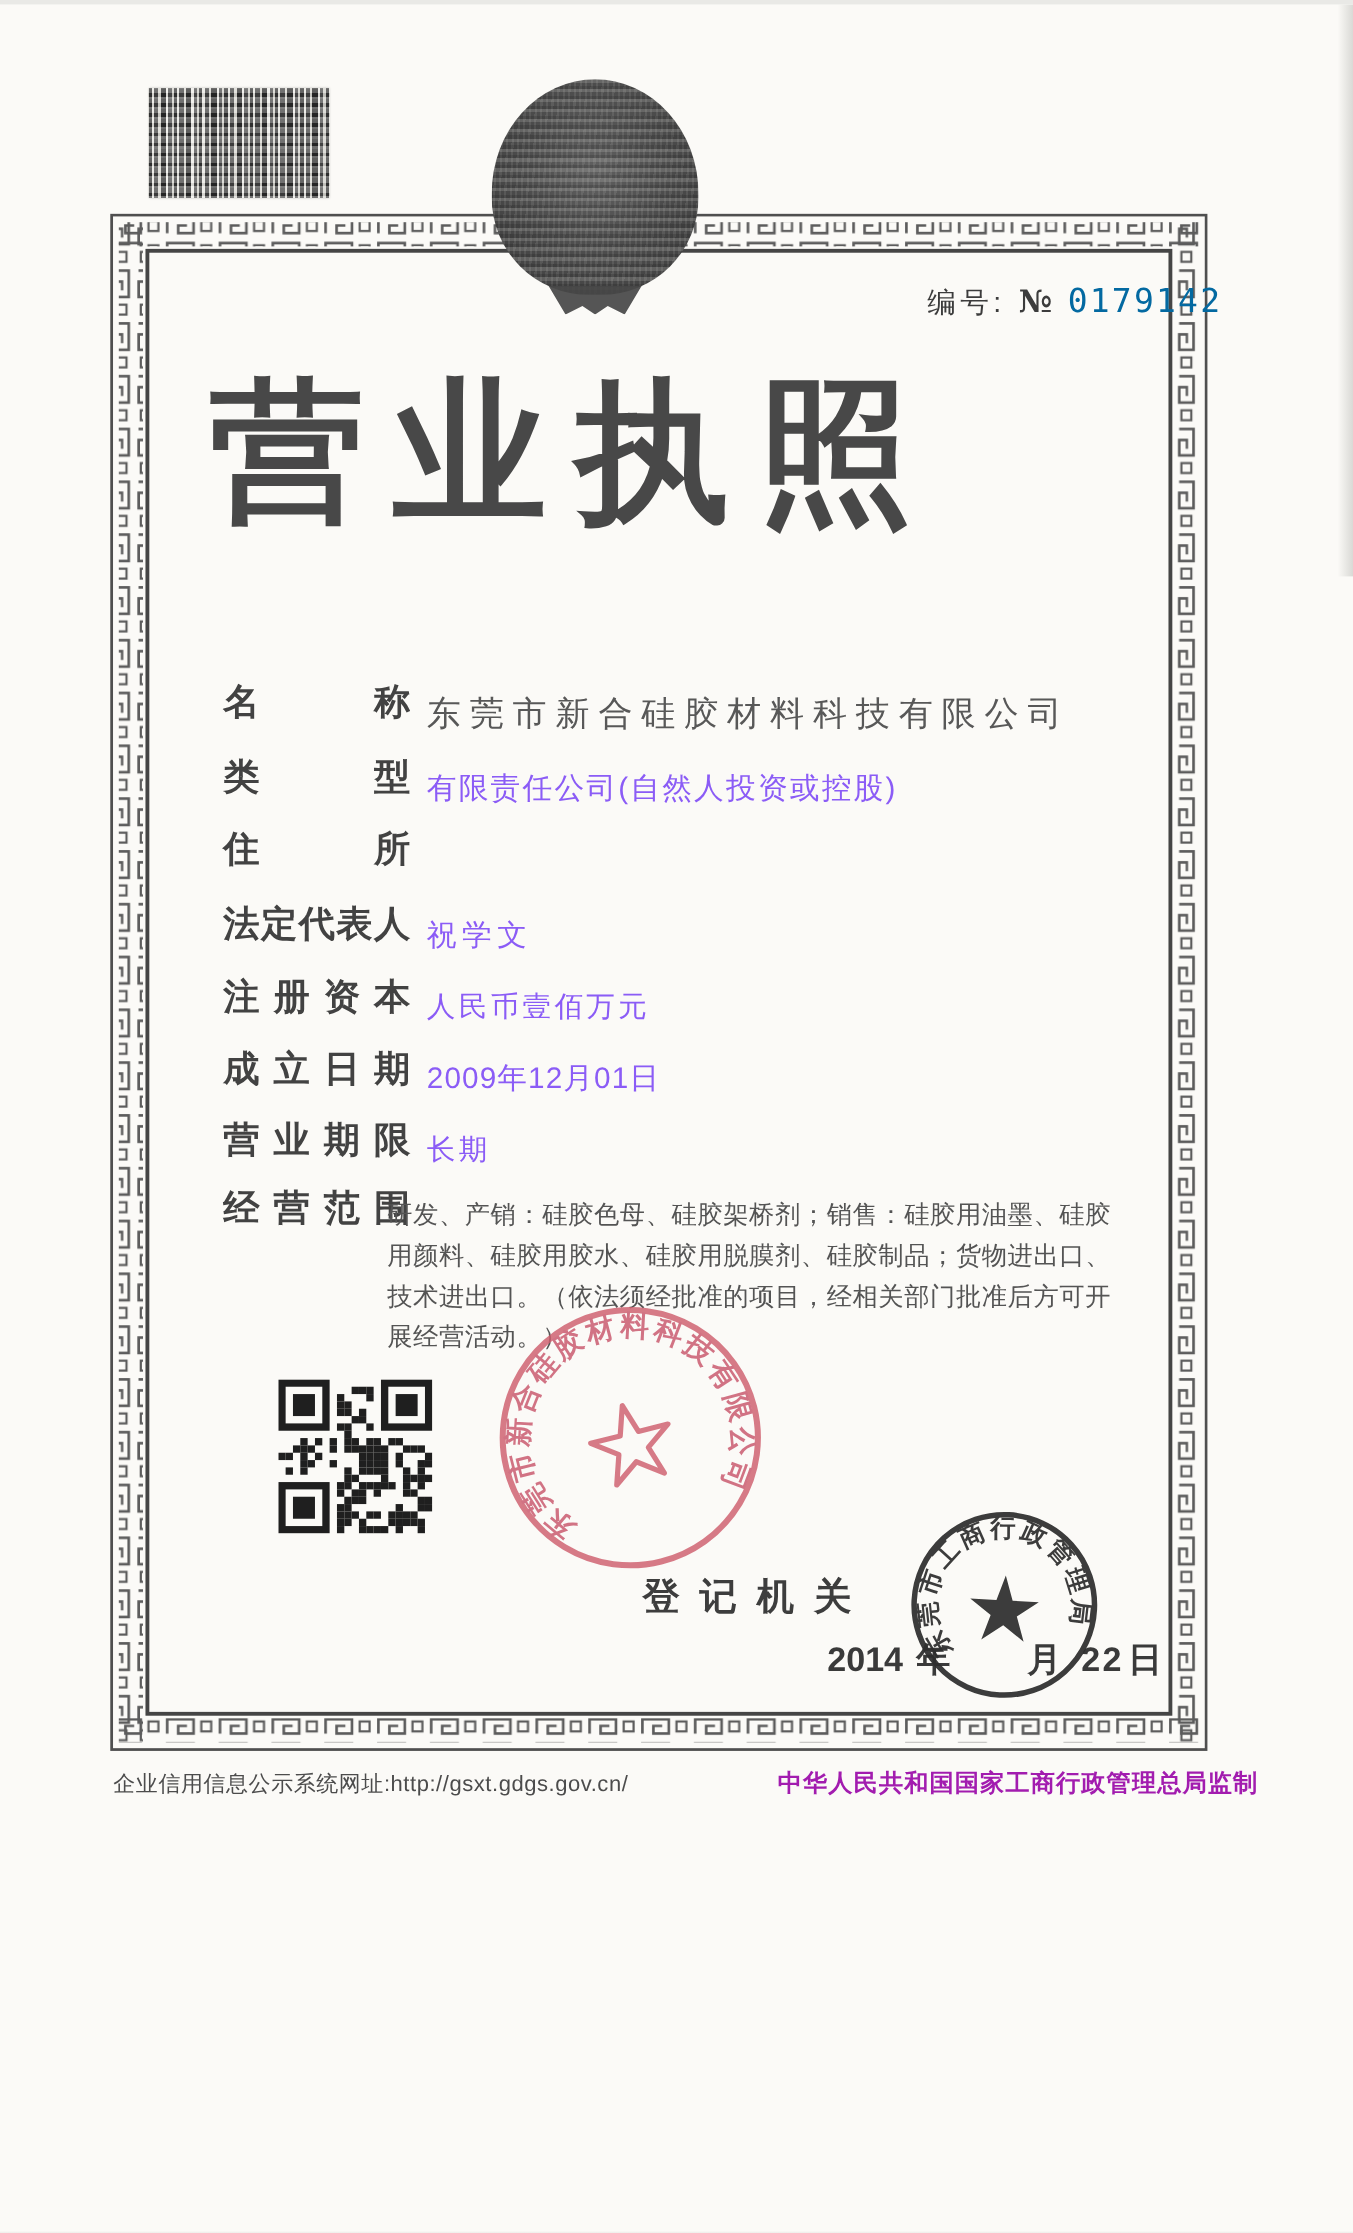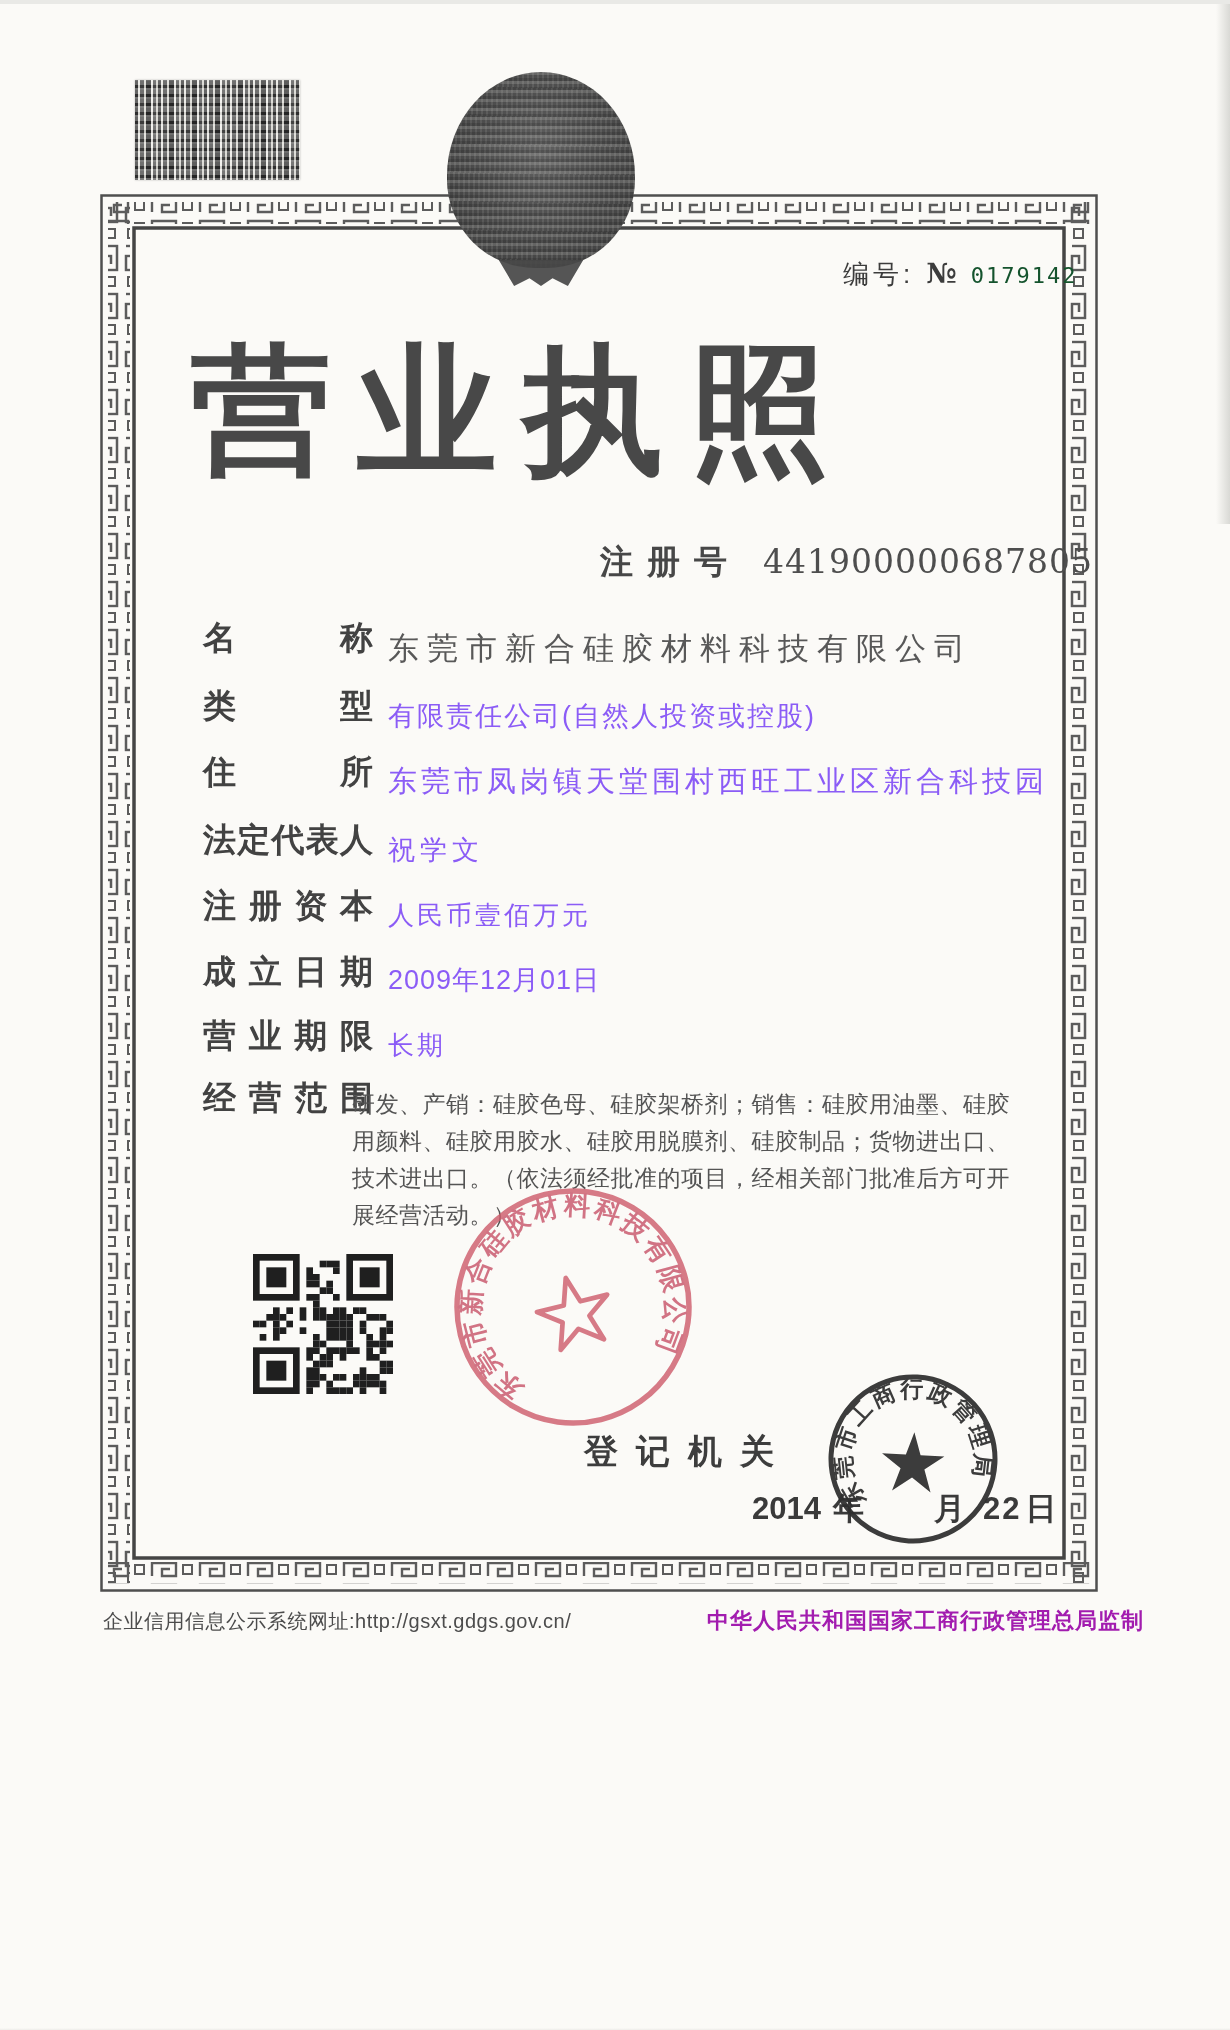--- a/index.html
+++ b/index.html
@@ -37,21 +37,21 @@
     clip-path:polygon(6% 0,94% 0,78% 100%,62% 70%,50% 100%,38% 70%,22% 100%);
     opacity:.92;
   }
 
   
   .frame-svg{position:absolute;left:100px;top:190px;z-index:1;}
 
   .serial{position:absolute;left:843px;top:253px;z-index:2;display:flex;align-items:baseline;font-size:26px;color:#3c3c3c;}
   .serial .lbl{letter-spacing:4px;}
   .serial .nomark{font-family:"DejaVu Serif","Liberation Serif",serif;font-weight:bold;font-size:28px;margin-left:12px;}
-  .serial .num{font-family:"DejaVu Sans Mono","Liberation Mono",monospace;font-size:22px;margin-left:14px;letter-spacing:2px;color:#14532d;}
+  .serial .num{font-family:"DejaVu Sans Mono","Liberation Mono",monospace;font-size:30px;margin-left:14px;letter-spacing:2px;color:#0369a1;}
 
   .doc-title{
     position:absolute;left:100px;top:330px;width:820px;z-index:2;
     text-align:center;font-size:140px;font-weight:800;color:#484848;
     letter-spacing:26px;text-indent:26px;line-height:1.1;
   }
 
   .reg-line{position:absolute;left:600px;top:536px;z-index:2;display:flex;align-items:baseline;}
   .reg-line .lbl{font-size:33px;color:#474747;letter-spacing:14px;font-weight:600;}
   .reg-line .num{font-family:"DejaVu Serif","Liberation Serif",serif;font-size:33px;color:#4e4e4e;margin-left:22px;letter-spacing:1px;}
@@ -127,33 +127,28 @@
   </svg>
 
   <div class="serial">
     <span class="lbl">编号:</span>
     <span class="nomark">№</span>
     <span class="num">0179142</span>
   </div>
 
   <div class="doc-title">营业执照</div>
 
-  <div class="reg-line">
-    <span class="lbl">注册号</span>
-    <span class="num">441900000687805</span>
-  </div>
 
   <div class="field-label" style="top:616px">名称</div>
   <div class="field-value v-name" style="top:624px">东莞市新合硅胶材料科技有限公司</div>
 
   <div class="field-label" style="top:684px">类型</div>
   <div class="field-value v-type" style="top:694px">有限责任公司(自然人投资或控股)</div>
 
   <div class="field-label" style="top:750px">住所</div>
-  <div class="field-value v-addr" style="top:758px">东莞市凤岗镇天堂围村西旺工业区新合科技园</div>
 
   <div class="field-label" style="top:818px">法定代表人</div>
   <div class="field-value v-rep" style="top:828px">祝学文</div>
 
   <div class="field-label" style="top:884px">注册资本</div>
   <div class="field-value v-cap" style="top:894px">人民币壹佰万元</div>
 
   <div class="field-label" style="top:950px">成立日期</div>
   <div class="field-value v-est" style="top:958px">2009年12月01日</div>
 

